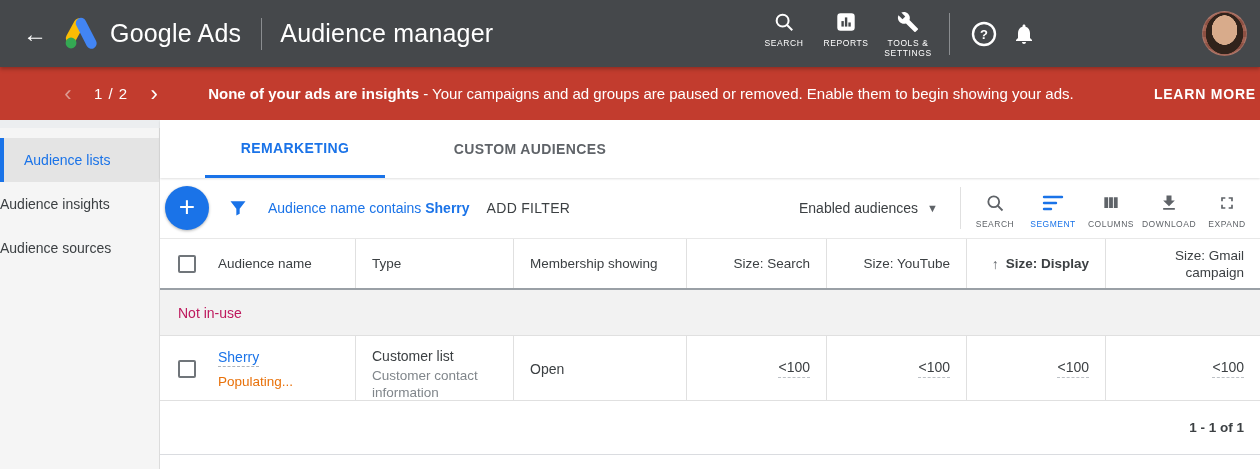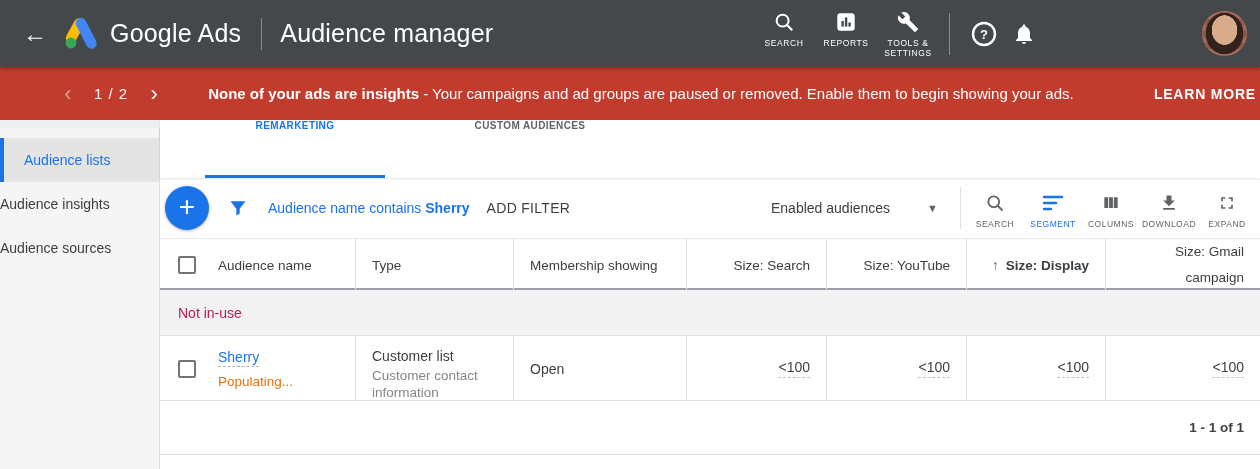--- a/index.html
+++ b/index.html
@@ -46,53 +46,53 @@
 
   .sidebar { position:absolute; left:0; top:8px; width:160px; height:349px; background:#f5f5f5; border-right:1px solid #dcdcdc; padding-top:10px; }
   .side-item { height:44px; display:flex; align-items:center; font-size:14px; color:#3c4043; cursor:pointer; }
   .side-item.selected { background:#e4e4e4; border-left:4px solid #1a73e8; padding-left:20px; color:#1a73e8; }
 
   .main { position:absolute; left:160px; top:0; width:1100px; height:349px; background:#fff; }
 
   
   .tabbar { height:58px; background:#fff; display:flex; align-items:stretch; position:relative; z-index:5;
     box-shadow:0 1px 2px rgba(0,0,0,.12); }
-  .tab { width:180px; margin-left:45px; display:flex; justify-content:center;
-    font-size:10px; font-weight:bold; letter-spacing:.4px; color:#5f6368; cursor:pointer; }
+  .tab { width:180px; margin-left:45px; display:flex; align-items:center; justify-content:center;
+    font-size:14px; font-weight:bold; letter-spacing:.4px; color:#5f6368; cursor:pointer; }
   .tab.active { color:#1a73e8; border-bottom:3px solid #1a73e8; }
   .tab + .tab { margin-left:40px; width:210px; }
 
   
   .filterbar { height:60px; display:flex; align-items:center; position:relative; background:#fff; }
   .fab { width:44px; height:44px; border-radius:50%; background:#1a73e8; color:#fff; margin-left:5px;
     display:flex; align-items:center; justify-content:center; font-size:28px; font-weight:normal; cursor:pointer;
     box-shadow:0 1px 3px rgba(0,0,0,.3); line-height:1; padding-bottom:3px; }
   .funnel { margin-left:19px; cursor:pointer; display:flex; }
   .filter-chip { margin-left:20px; font-size:14px; color:#1a73e8; cursor:pointer; }
   .filter-chip b { font-weight:bold; }
   .add-filter { margin-left:17px; font-size:14px; color:#3c4043; letter-spacing:.3px; cursor:pointer; }
-  .aud-dropdown { margin-left:auto; display:flex; align-items:center; font-size:14px; color:#3c4043; cursor:pointer;gap:28px; }
+  .aud-dropdown { margin-left:auto; display:flex; align-items:center; font-size:14px; color:#3c4043; cursor:pointer; }
   .aud-dropdown .arrow { font-size:11px; color:#5f6368; margin-left:9px; }
   .fb-sep { width:1px; height:42px; background:#e0e0e0; margin:0 5px 0 22px; }
   .tools { display:flex; padding-right:4px; }
   .toolbtn { width:58px; display:flex; flex-direction:column; align-items:center; cursor:pointer; padding-top:3px; }
   .toolbtn .tb-icon { height:24px; display:flex; align-items:center; justify-content:center; }
   .toolbtn .tb-label { font-size:8.5px; color:#5f6368; letter-spacing:.5px; margin-top:4px; }
   .toolbtn.active .tb-label { color:#1a73e8; }
 
   
   .grid-row { display:grid; grid-template-columns:195px 158px 173px 140px 140px 139px 155px; }
   .thead { height:52px; border-top:1px solid #e8e8e8; border-bottom:2px solid #9aa0a6; }
   .th { display:flex; align-items:center; padding:0 16px; font-size:13.5px; color:#3c4043; cursor:pointer; }
   .th.first { padding-left:18px; cursor:default; }
   .th.sep, .td.sep { border-left:1px solid #e0e0e0; }
   .th.num { justify-content:flex-end; text-align:right; }
   .th.sorted { font-weight:bold; }
   .sort-arrow { color:#5f6368; font-weight:normal; font-size:14px; margin-right:7px; }
-  .th.wrap { line-height:26px;text-align:right; }
+  .th.wrap { line-height:17px;text-align:right; }
 
   .checkbox { width:18px; height:18px; border:2px solid #70757a; border-radius:2px; background:#fff; cursor:pointer; flex:none; }
   .th-label { margin-left:22px; }
 
   .group-row { height:46px; background:#f2f2f2; display:flex; align-items:center; padding-left:18px;
     font-size:14px; color:#be185d; border-bottom:1px solid #e0e0e0; }
 
   .trow { height:65px; border-bottom:1px solid #e0e0e0; background:#fff; }
   .td { font-size:14px; color:#3c4043; }
   .td.name-cell { display:flex; align-items:center; padding-left:18px; }

